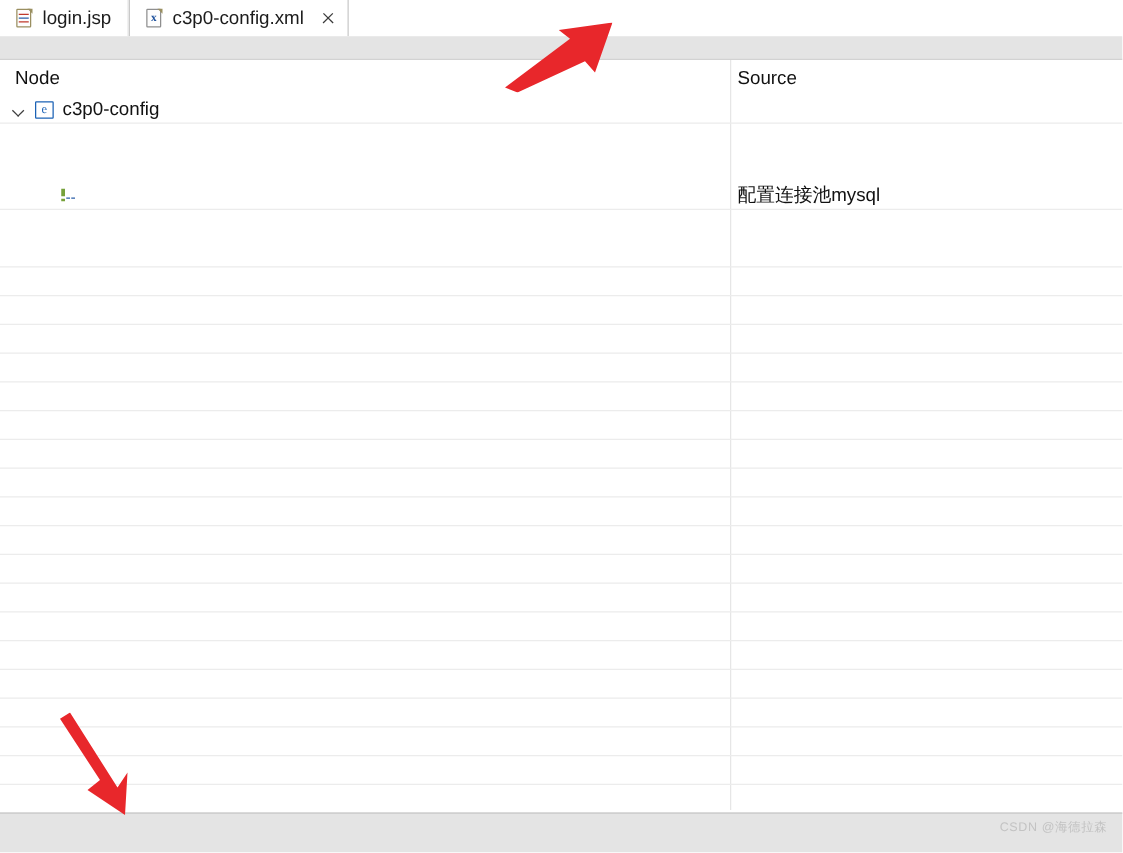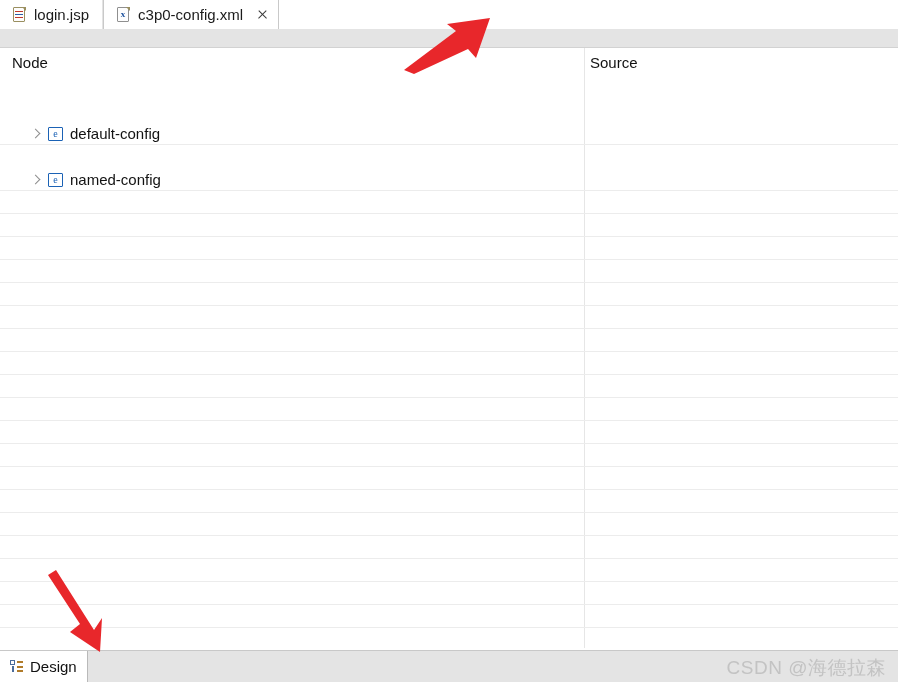--- a/index.html
+++ b/index.html
@@ -223,21 +223,21 @@
   }
   .tree-icon .n1 { left: 0; top: 0; width: 5px; height: 5px; background: #fff; border: 1px solid #4a6c9b; }
   .tree-icon .l1 { left: 7px; top: 1px; width: 6px; height: 1.5px; background: #b07b2a; }
   .tree-icon .l2 { left: 7px; top: 6px; width: 6px; height: 1.5px; background: #b07b2a; }
   .tree-icon .l3 { left: 7px; top: 10px; width: 6px; height: 1.5px; background: #b07b2a; }
   .tree-icon .v  { left: 2px; top: 6px; width: 1.5px; height: 6px; background: #4a6c9b; }
 
   
   .watermark {
     position: absolute; right: 12px; top: 655px;
-    font-size: 19px; color: #c3c3c3;
+    font-size: 10px; color: #c3c3c3;
     letter-spacing: .5px;
     white-space: nowrap;
     text-align: center;
   }
 
   
   .arrow { position: absolute; pointer-events: none; }
   #arrow-tab  { left: 404px; top: 18px;  width: 86px; height: 56px; }
   #arrow-desg { left: 48px;  top: 570px; width: 72px; height: 82px; }
 </style>
@@ -276,44 +276,46 @@
   <div class="band"></div>
 
   <div class="grid">
     <div class="vdiv"></div>
 
     <div class="hrow row-head" style="top:0px;height:28px">
       <div class="cell-node hdr" style="left:12px;height:28px">Node</div>
       <div class="cell-content hdr" style="left:590px;height:28px">Source</div>
     </div>
 
-
-
-    <div class="hrow" style="top:74px">
-      <div class="cell-node" style="left:30px">
-        <span class="twisty closed"></span>
+    <div class="hrow" style="top:28px">
+      <div class="cell-node" style="left:10px">
+        <span class="twisty open"></span>
         <span style="width:6px"></span>
         <span class="eicon"></span>
         <span style="width:7px"></span>
-        <span>default-config</span>
+        <span>c3p0-config</span>
       </div>
       <div class="cell-content"></div>
     </div>
 
 
-    <div class="hrow" style="top:120px">
-      <div class="cell-node" style="left:30px">
-        <span class="twisty closed"></span>
-        <span style="width:6px"></span>
-        <span class="eicon"></span>
-        <span style="width:7px"></span>
-        <span>named-config</span>
+
+    <div class="hrow" style="top:97px">
+      <div class="cell-node" style="left:46px">
+        <span class="cicon">
+          <span class="bar"></span>
+            <span class="dot"></span>
+          <span class="d1"></span>
+            <span class="d2"></span>
+        </span>
+        <span></span>
       </div>
-      <div class="cell-content"></div>
-    </div>
+      <div class="cell-content">配置连接池mysql</div>
+    </div>
+
 
     <div id="empty-rows">
         <div class="hrow" style="top: 143px;"></div>
         <div class="hrow" style="top: 166px;"></div>
         <div class="hrow" style="top: 189px;"></div>
         <div class="hrow" style="top: 212px;"></div>
         <div class="hrow" style="top: 235px;"></div>
         <div class="hrow" style="top: 258px;"></div>
         <div class="hrow" style="top: 281px;"></div>
         <div class="hrow" style="top: 304px;"></div>
@@ -326,30 +328,20 @@
         <div class="hrow" style="top: 465px;"></div>
         <div class="hrow" style="top: 488px;"></div>
         <div class="hrow" style="top: 511px;"></div>
         <div class="hrow" style="top: 534px;"></div>
         <div class="hrow" style="top: 557px;"></div>
         <div class="hrow" style="top: 580px;"></div>
       </div>
   </div>
 
   <div class="pagetabs">
-    <div class="ptab sel">
-      <span class="tree-icon">
-        <i class="n1"></i>
-          <i class="v"></i>
-          <i class="l1"></i>
-          <i class="l2"></i>
-          <i class="l3"></i>
-      </span>
-      <span>Design</span>
-    </div>
   </div>
 
   <div class="watermark">CSDN @海德拉森</div>
 
   <svg class="arrow" id="arrow-tab" viewBox="0 0 86 56">
     <polygon points="0,52 52,13 43,6 86,0 72,40 64,31 10,56" fill="#e8272b"></polygon>
   </svg>
 
   <svg class="arrow" id="arrow-desg" viewBox="0 0 72 82">
     <polygon points="8,0 46,60 54,48 52,82 22,62 32,54 0,5" fill="#e8272b"></polygon>

